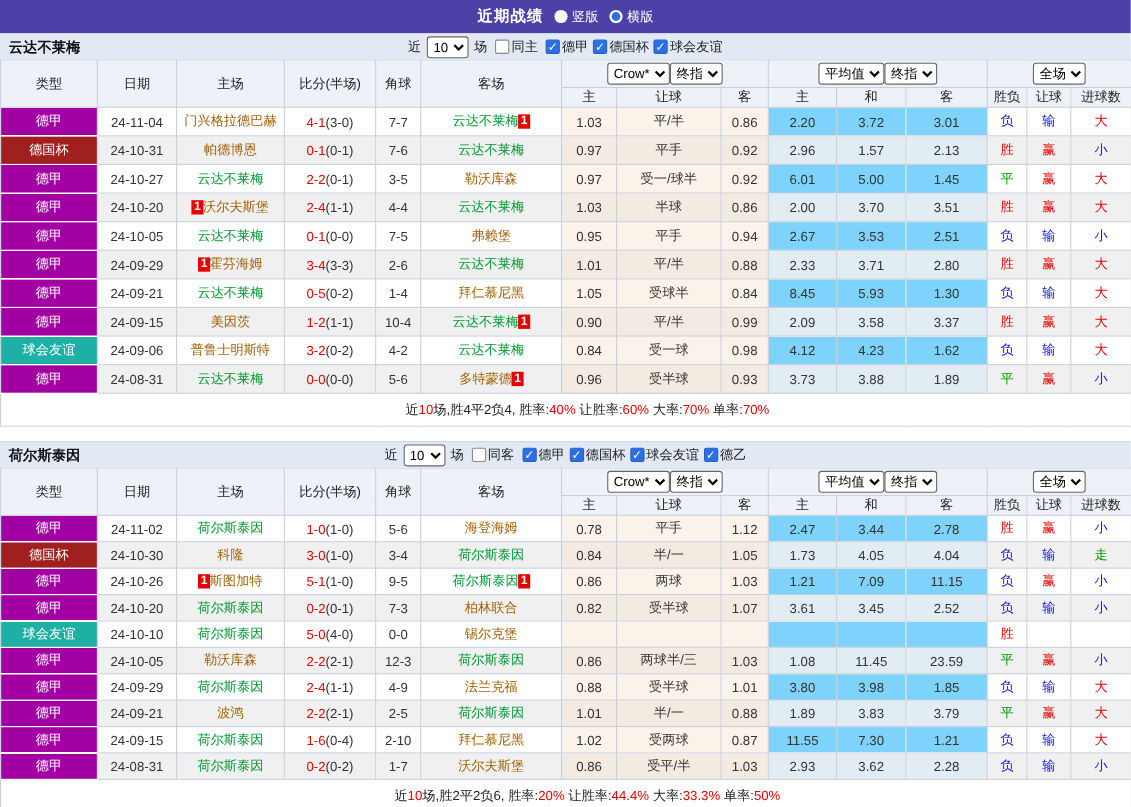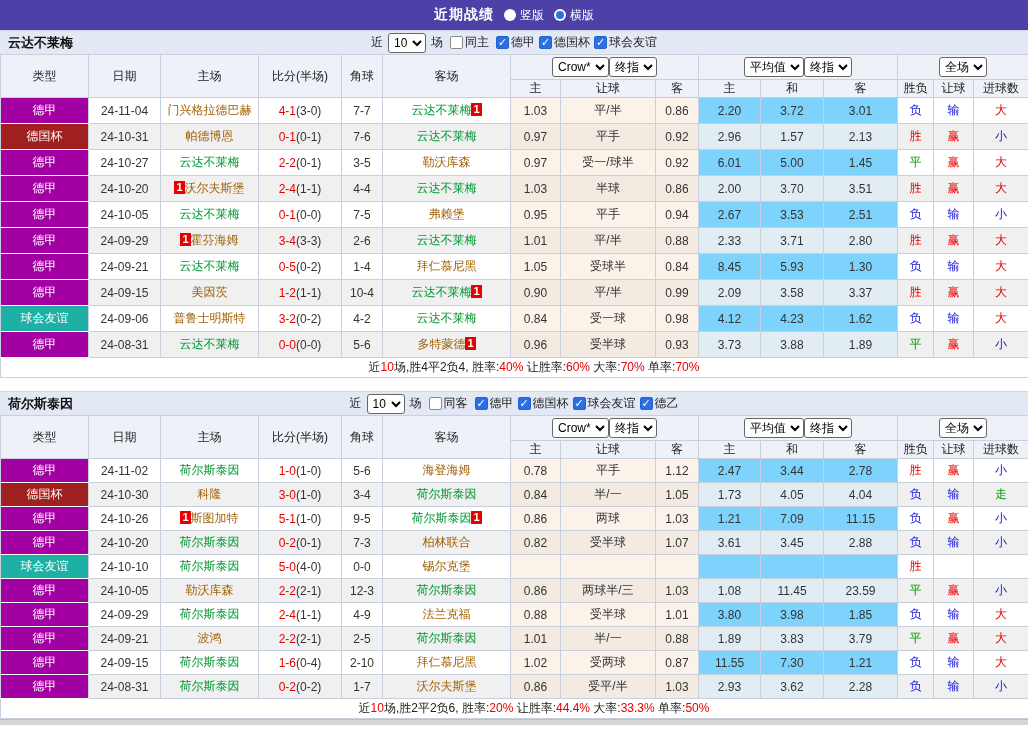--- a/index.html
+++ b/index.html
@@ -69,21 +69,21 @@
   tbody td.type-cell { color:#fff; border-color:#fff #C9D0DD; }
   .team { color:#a16207; cursor:pointer; }
   .team.green { color:#009933; }
   .score-main { color:#E60000; }
   .score-half { color:#333; }
   .badge {
     display:inline-block; background:#E60000; color:#fff;
     font-size:11px; font-weight:bold; line-height:13px; height:13px;
     padding:0 2px; vertical-align:1px;
   }
-  tfoot td { height:20px; background:#fff; font-size:12px; color:#222;padding-left:40px; }
+  tfoot td { height:30px; background:#fff; font-size:12px; color:#222;padding-left:40px; }
   tfoot .red { color:#E60000; }
   .gap { height:13px; background:#fff; }
   .bottom-strip { height:6px; background:#D6D6D6; border-top:1px solid #bfbfbf; }
 </style>
 </head>
 <body>
 
 <div class="topbar">
   <span class="title">近期战绩</span>
   <span class="radio-label">
@@ -496,21 +496,21 @@
           <td>24-10-20</td>
           <td><span class="team green">荷尔斯泰因</span></td>
           <td><span class="score-main">0-2</span><span class="score-half">(0-1)</span></td>
           <td>7-3</td>
           <td><span class="team">柏林联合</span></td>
           <td class="c-crow">0.82</td>
           <td class="c-crow">受半球</td>
           <td class="c-crow">1.07</td>
           <td class="c-avg">3.61</td>
           <td class="c-avg">3.45</td>
-          <td class="c-avg">2.88</td>
+          <td class="c-avg">2.52</td>
           <td style="color: rgb(20, 20, 220);">负</td>
           <td style="color: rgb(20, 20, 220);">输</td>
           <td style="color: rgb(20, 20, 220);">小</td>
         </tr>
         <tr>
           <td class="type-cell" style="background: rgb(31, 176, 165);">球会友谊</td>
           <td>24-10-10</td>
           <td><span class="team green">荷尔斯泰因</span></td>
           <td><span class="score-main">5-0</span><span class="score-half">(4-0)</span></td>
           <td>0-0</td>

